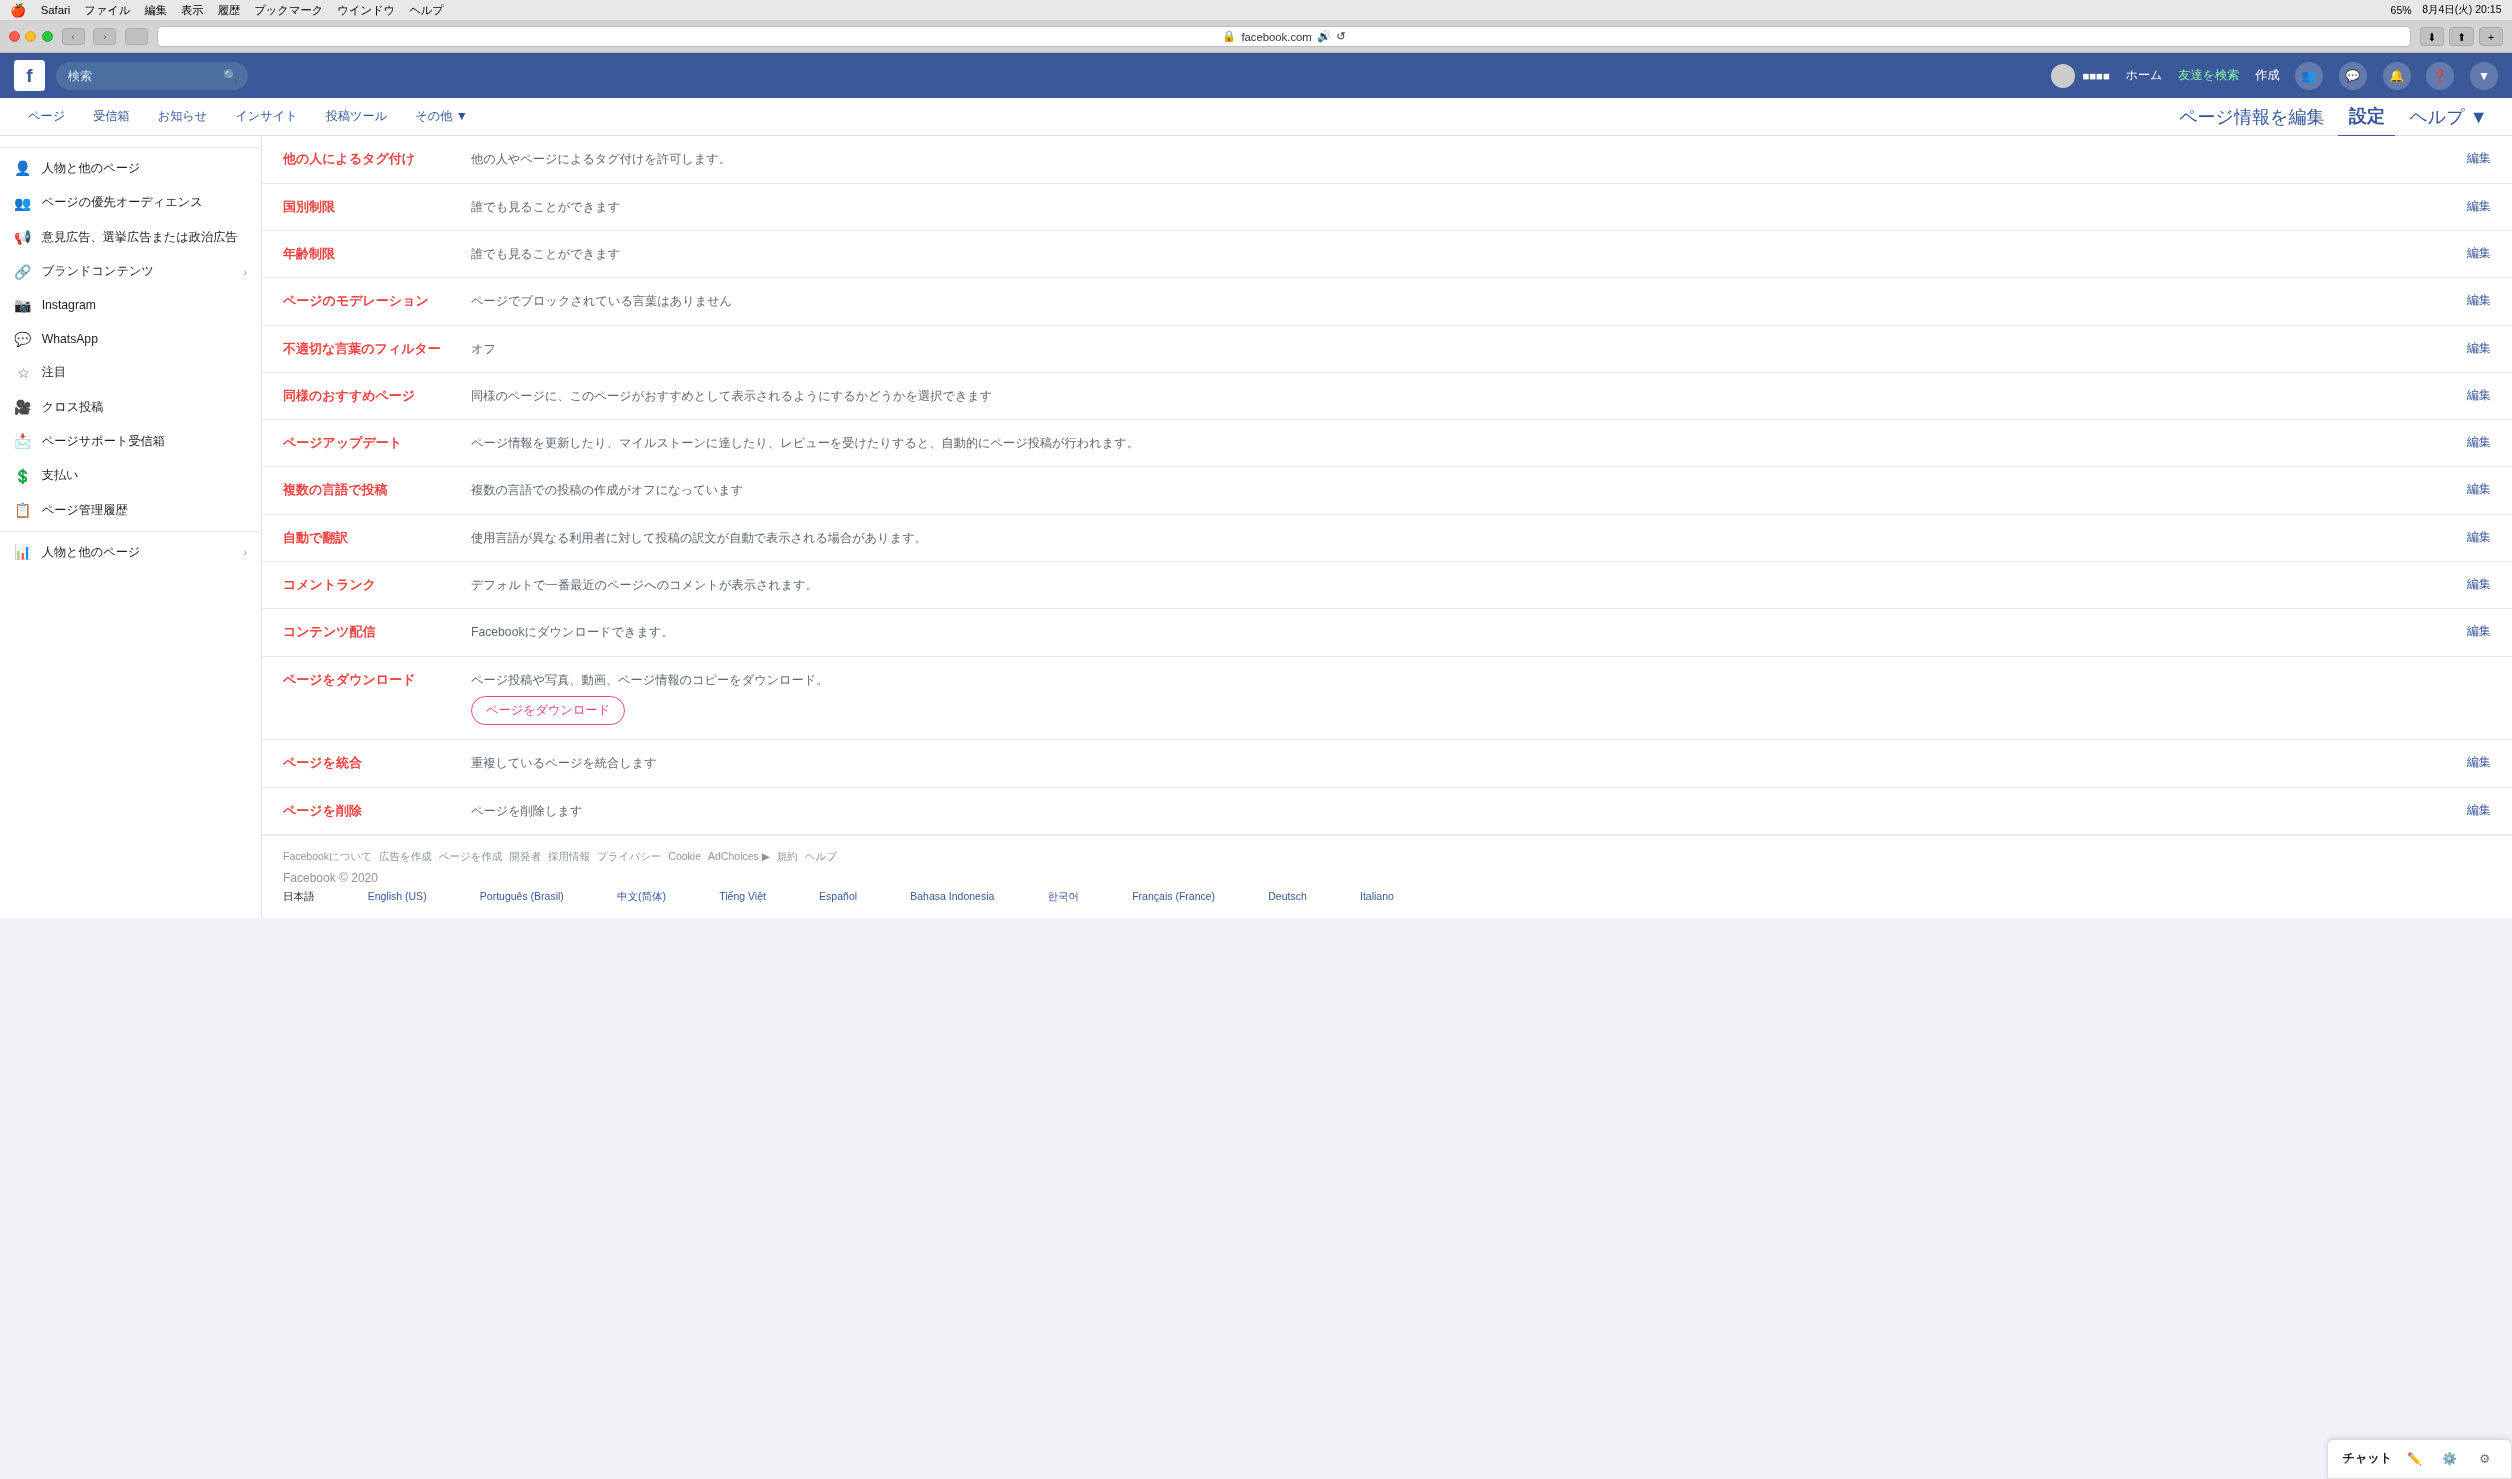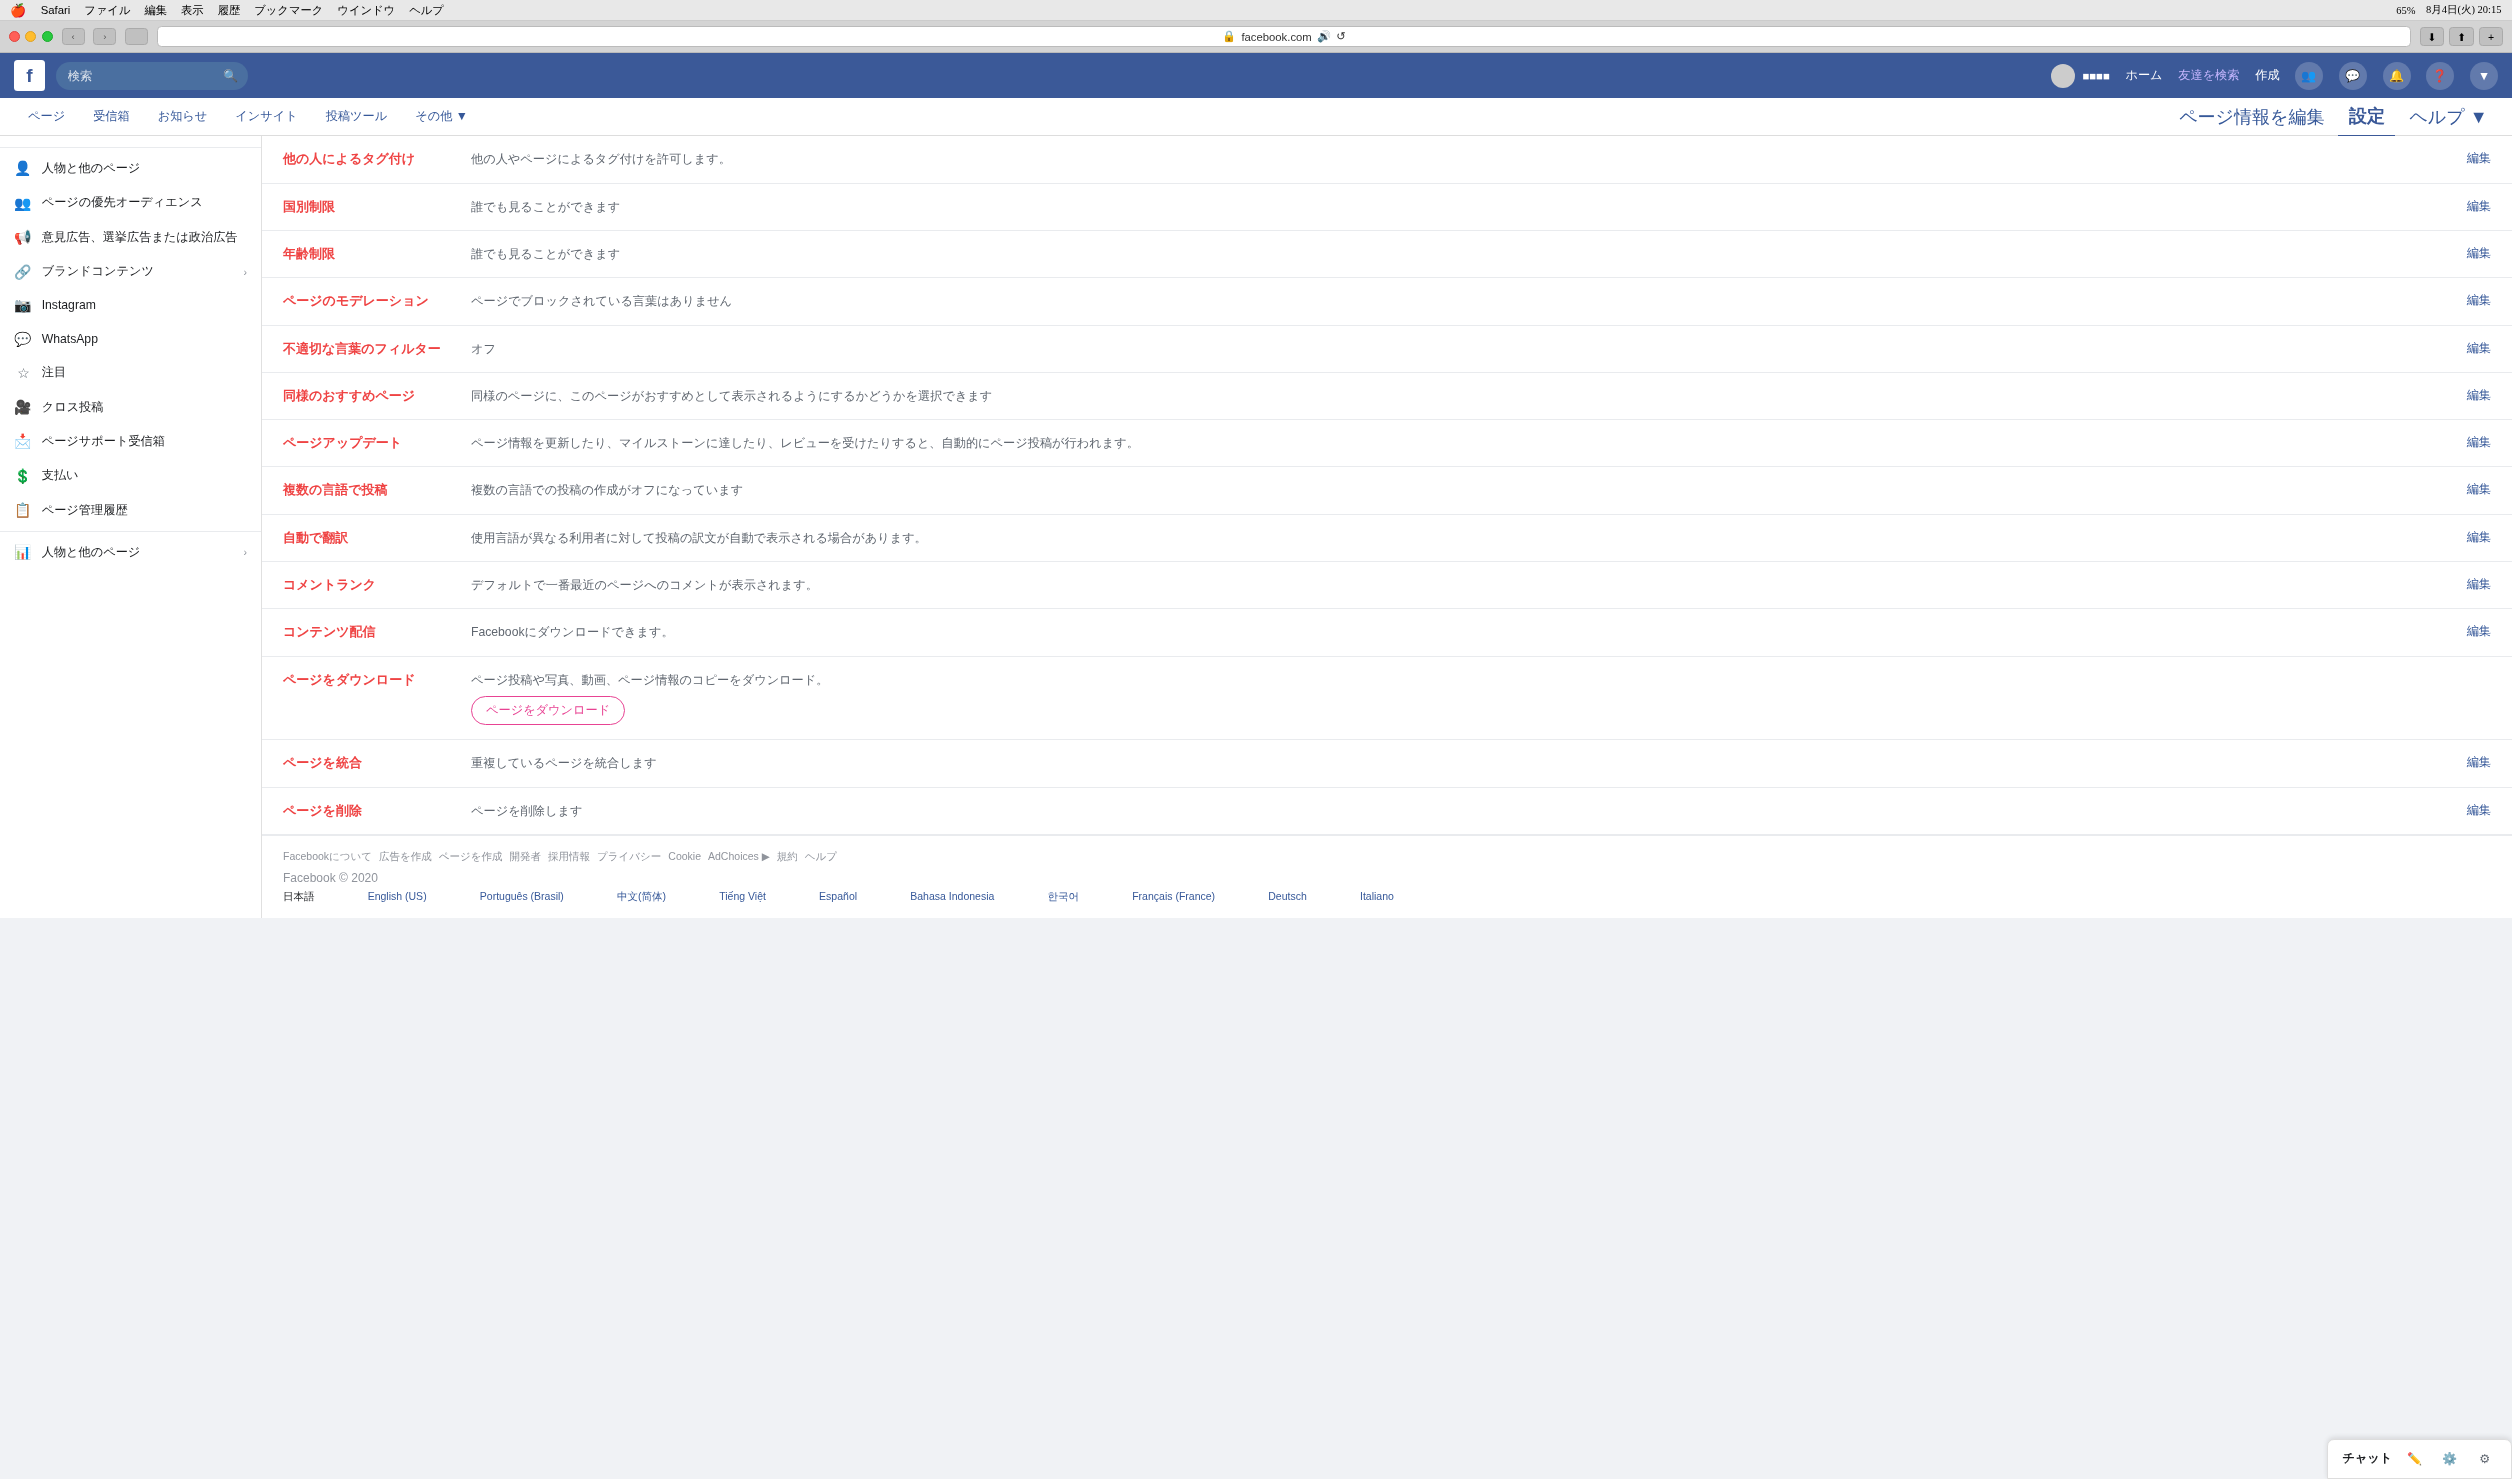--- a/index.html
+++ b/index.html
@@ -10,21 +10,21 @@
       background: #e8e8e8;
       height: 21px;
       display: flex;
       align-items: center;
       padding: 0 10.5px;
       font-size: 11.3px;
       border-bottom: 0.9px solid #ccc;
       justify-content: space-between;
     }
     .menubar-left { display: flex; gap: 14px; align-items: center; }
-    .menubar-right { display: flex; gap: 10.5px; align-items: center; font-size: 10.5px; font-family: Liberation Serif, serif; }
+    .menubar-right { display: flex; gap: 10.5px; align-items: center; font-size: 10.5px; }
     .apple-logo { font-size: 13px; }
 
     
     .browser-chrome {
       background: #d4d4d4;
       border-bottom: 0.9px solid #bbb;
       padding: 5.2px 8.7px;
       display: flex;
       align-items: center;
       gap: 8.7px;
@@ -215,21 +215,21 @@
   <div class="fb-search-wrap">
     <input class="fb-search" type="text" placeholder="検索" style="">
     <span class="fb-search-icon">🔍</span>
   </div>
   <div class="fb-nav">
     <div class="fb-nav-user">
       <div class="fb-avatar"></div>
       <span style="color:white;font-size:11.3px;">■■■■</span>
     </div>
     <span style="color:white;">ホーム</span>
-    <span style="color:#c4b5fd;">友達を検索</span>
+    <span style="color:#86efac;">友達を検索</span>
     <span style="color:white;">作成</span>
     <div class="fb-nav-icon">👥</div>
     <div class="fb-nav-icon">💬</div>
     <div class="fb-nav-icon">🔔</div>
     <div class="fb-nav-icon">❓</div>
     <div class="fb-nav-icon">▼</div>
   </div>
 </div>
 
 <div class="page-nav">

